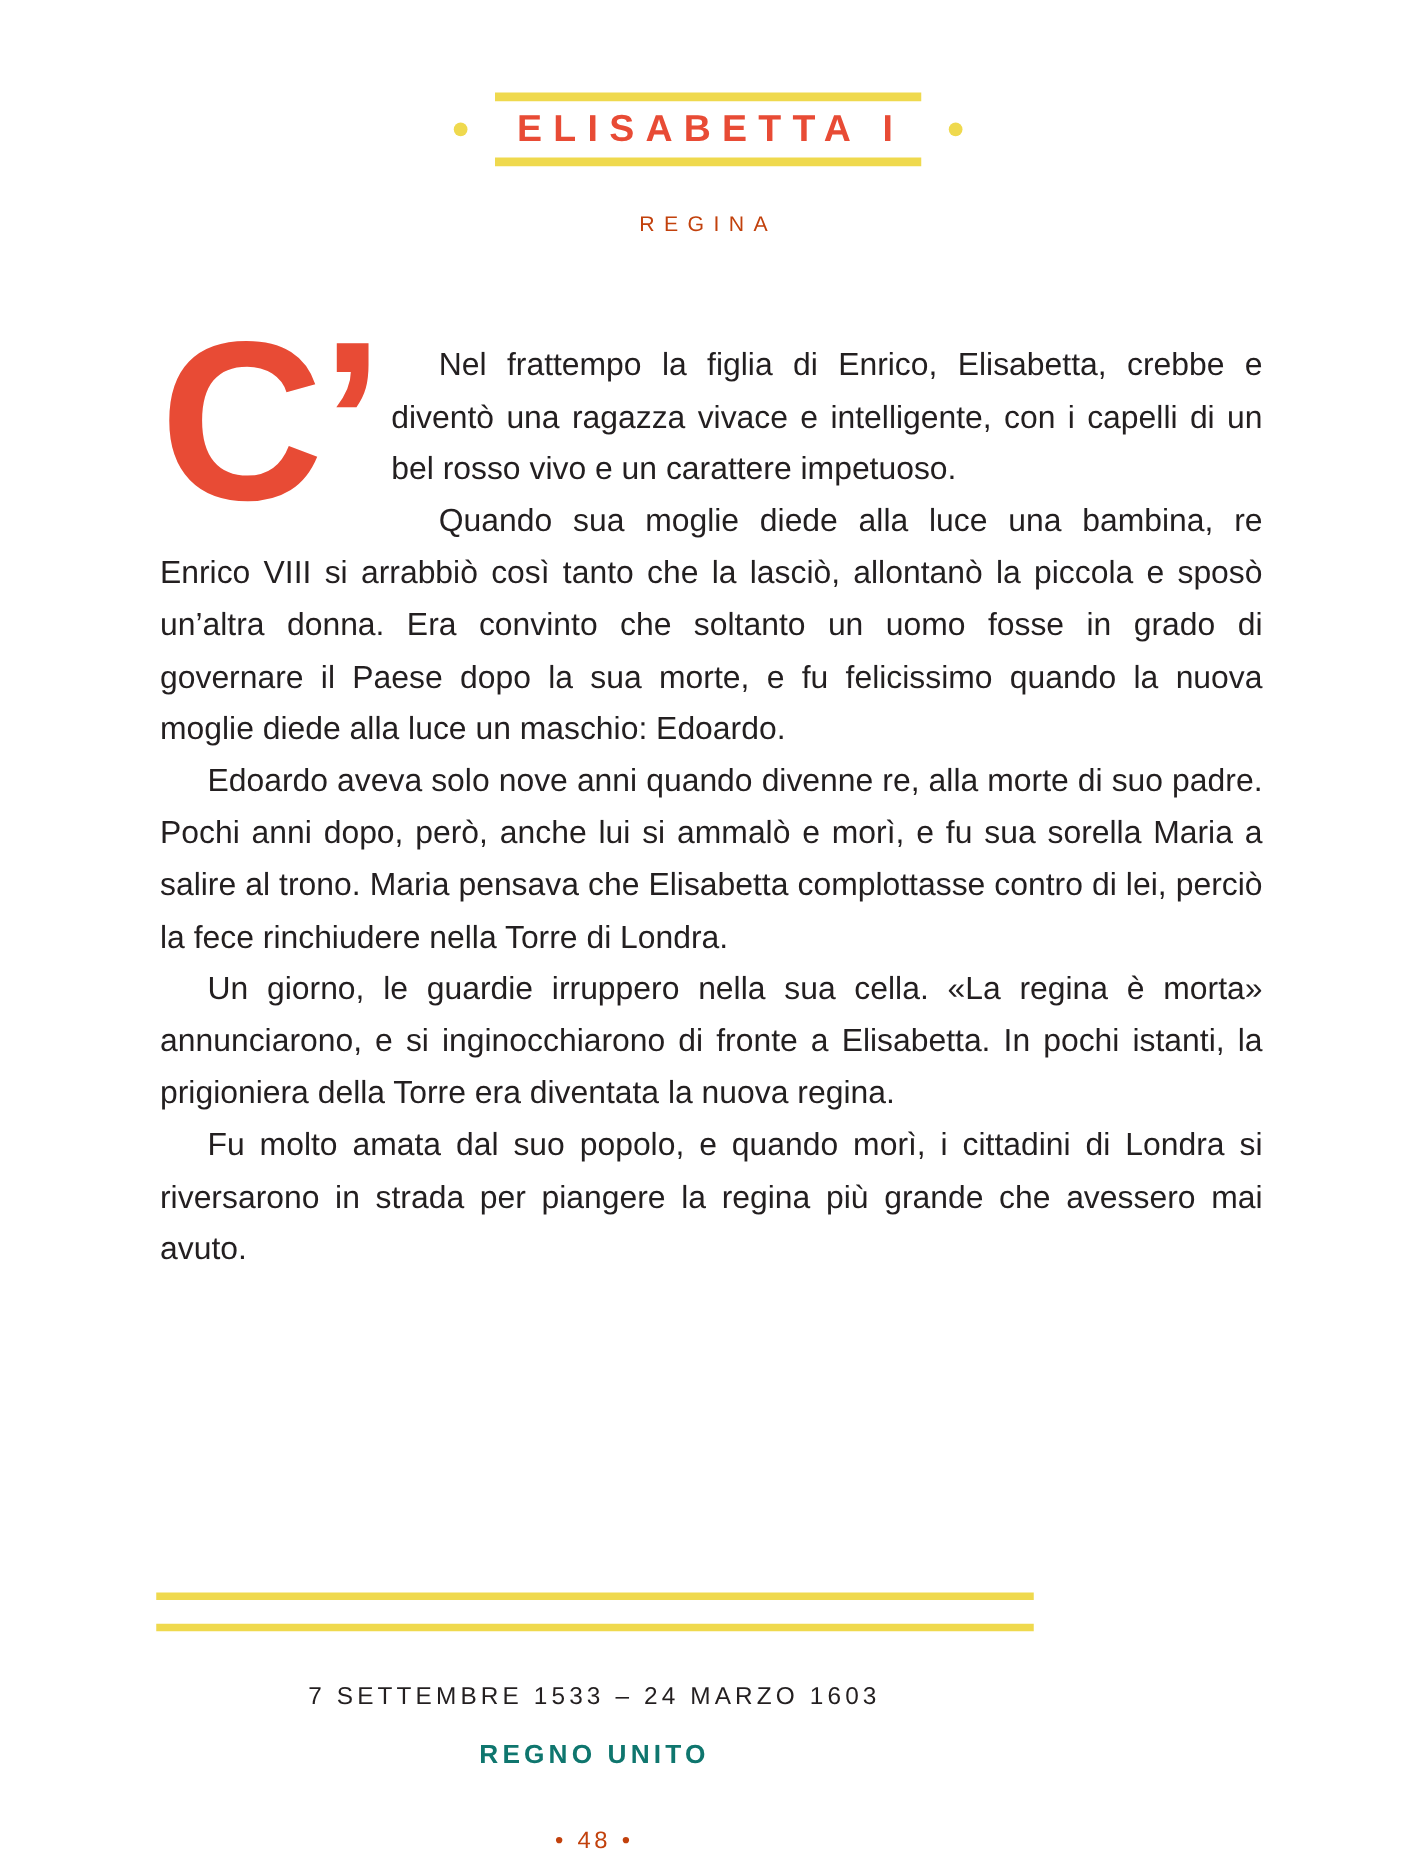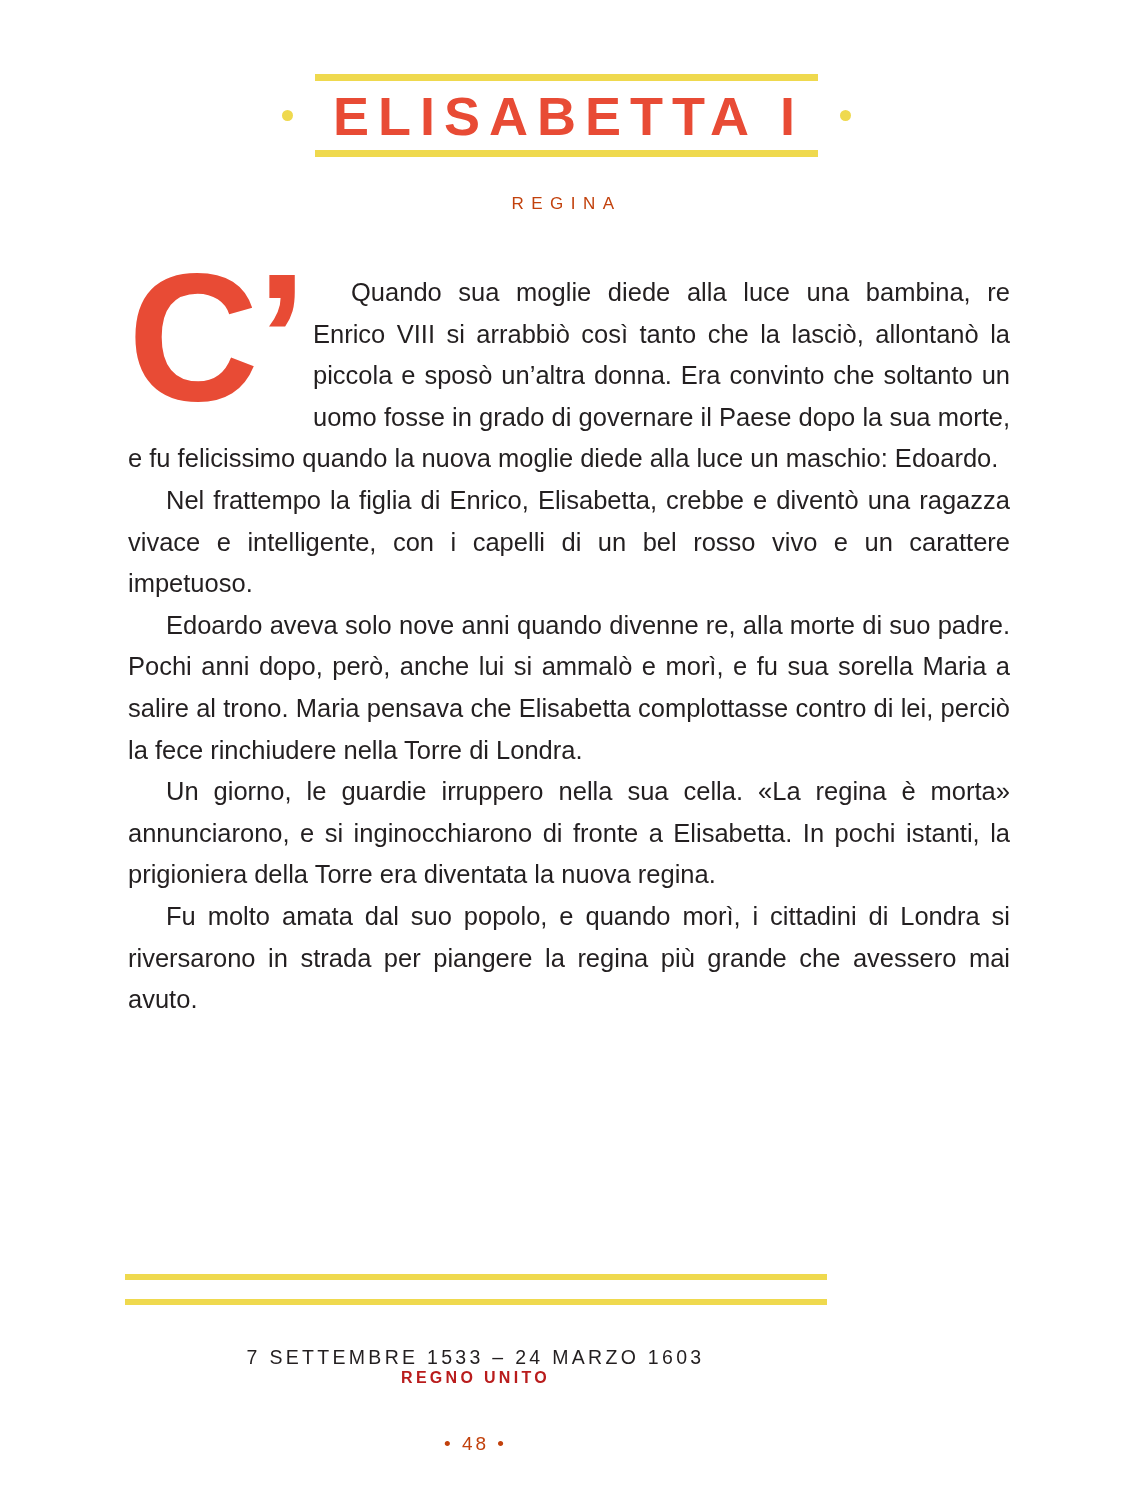--- a/index.html
+++ b/index.html
@@ -63,21 +63,21 @@
     right: 0;
     height: 7px;
     background: #efd94e;
   }
   .title-framed::before { top: 0; }
   .title-framed::after  { bottom: 0; }
 
   .chapter-title {
     font-family: "Liberation Sans", sans-serif;
     font-weight: bold;
-    font-size: 54px;
+    font-size: 30px;
     line-height: 1.02;
     letter-spacing: 9px;
     color: #e84b35;
     white-space: nowrap;
     padding: 0 14px 0 18px;
     margin: 0;
   }
 
   .subtitle {
     margin: 37px 0 0 0;
@@ -151,24 +151,25 @@
 
   .footer-dates {
     margin-top: 41px;
     font-size: 19.5px;
     letter-spacing: 3.3px;
     color: #231f20;
     font-weight: normal;
   }
 
   .footer-country {
-    font-size: 16px;
+    margin-top: 23px;
+    font-size: 21px;
     letter-spacing: 3.3px;
     font-weight: bold;
-    color: #b91c1c;
+    color: #0f766e;
   }
 
   .page-number {
     margin-top: 46px;
     font-size: 19px;
     letter-spacing: 3px;
     color: #c2410c;
   }
 </style>
 </head>
@@ -185,23 +186,23 @@
       <span class="title-dot"></span>
     </div>
     <div class="subtitle">REGINA</div>
   </div>
 
   <div class="body-area">
 
     <span class="dropcap">C’</span>
 
 
+    <p class="body-par indented">Nel frattempo la figlia di Enrico, Elisabetta, crebbe e diventò una ragazza vivace e intelligente, con i capelli di un bel rosso vivo e un carattere impetuoso.</p>
+
     <p class="body-par indented">Quando sua moglie diede alla luce una bambina, re Enrico VIII si arrabbiò così tanto che la lasciò, allontanò la piccola e sposò un’altra donna. Era convinto che soltanto un uomo fosse in grado di governare il Paese dopo la sua morte, e fu felicissimo quando la nuova moglie diede alla luce un maschio: Edoardo.</p>
-
-    <p class="body-par indented">Nel frattempo la figlia di Enrico, Elisabetta, crebbe e diventò una ragazza vivace e intelligente, con i capelli di un bel rosso vivo e un carattere impetuoso.</p>
 
     <p class="body-par indented">Edoardo aveva solo nove anni quando divenne re, alla morte di suo padre. Pochi anni dopo, però, anche lui si ammalò e morì, e fu sua sorella Maria a salire al trono. Maria pensava che Elisabetta complottasse contro di lei, perciò la fece rinchiudere nella Torre di Londra.</p>
 
     <p class="body-par indented">Un giorno, le guardie irruppero nella sua cella. «La regina è morta» annunciarono, e si inginocchiarono di fronte a Elisabetta. In pochi istanti, la prigioniera della Torre era diventata la nuova regina.</p>
 
 
 
     <p class="body-par indented">Fu molto amata dal suo popolo, e quando morì, i cittadini di Londra si riversarono in strada per piangere la regina più grande che avessero mai avuto.</p>
   </div>
 

